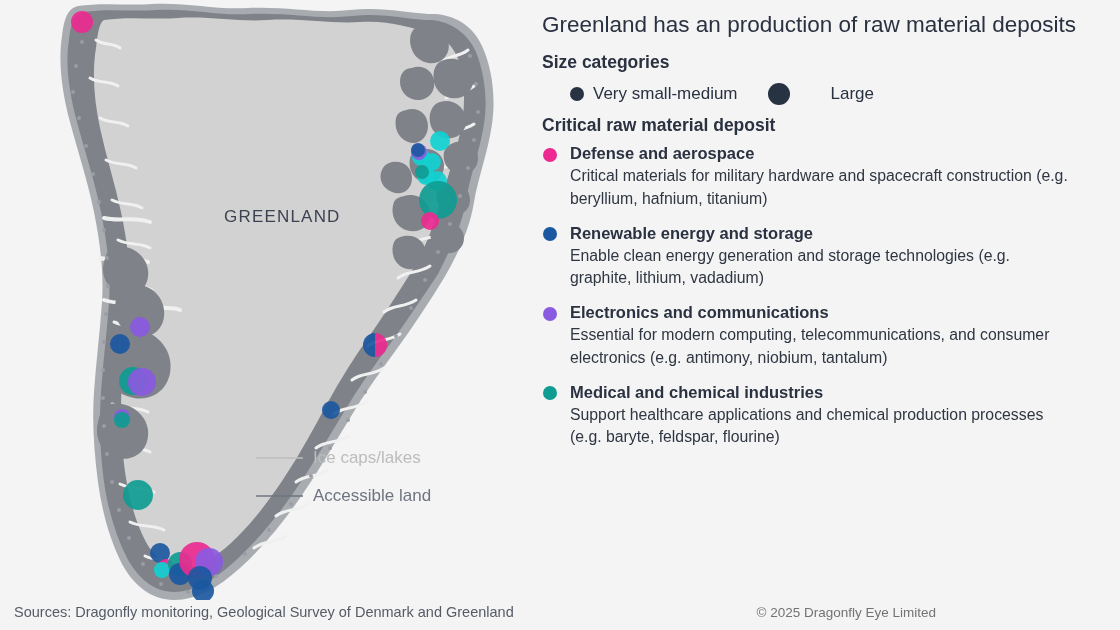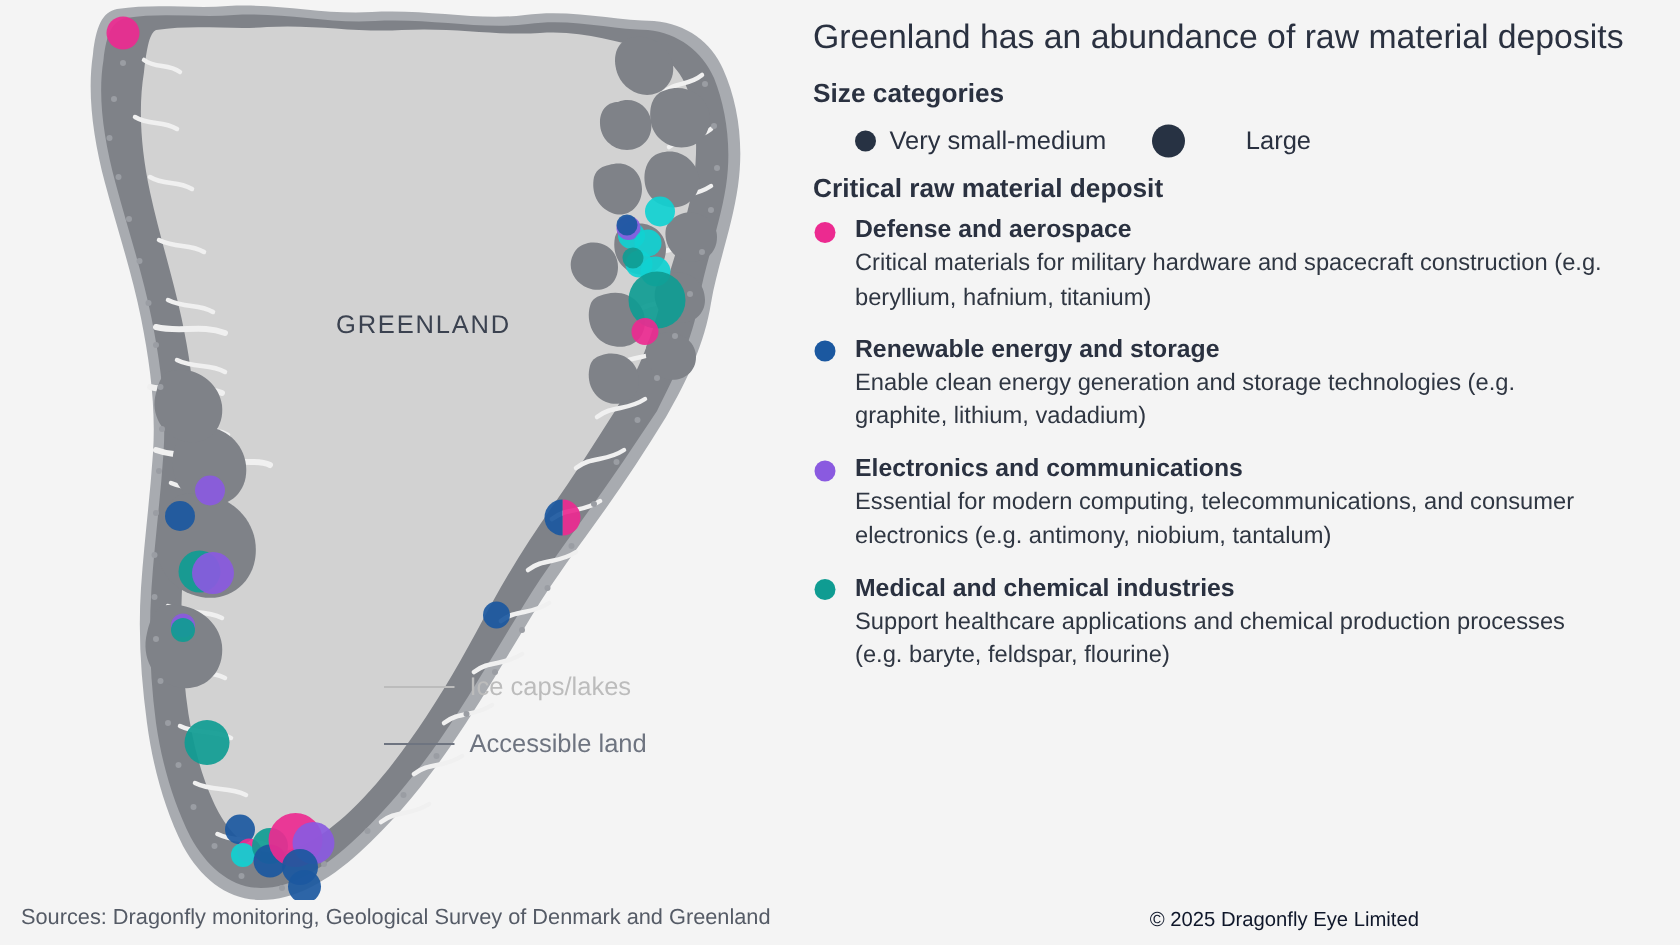--- a/index.html
+++ b/index.html
@@ -76,22 +76,22 @@
     max-width: 500px;
   }
 
   
   #footer { position: absolute; left: 0; top: 600px; width: 946px; height: 30px; }
   #sources {
     position: absolute; left: 14px; top: 4px;
     font-size: 14.5px; color: #555b66;
   }
   #copyright {
-    position: absolute; right: 0; top: 5px;
-    font-size: 13.5px; color: #0f172a;
+    position: absolute; right: 10px; top: 5px;
+    font-size: 13.5px; color: #737373;
   }
 </style>
 </head>
 <body>
 
 <div id="root">
 
   <div id="map-panel">
     <svg id="map-svg" viewBox="0 0 536 600">
       <defs>
@@ -322,21 +322,21 @@
 
     <div class="map-label" id="country-label" style="left: 224px; top: 207px;">GREENLAND</div>
 
     <div class="callout-label callout-ice" id="callout-ice" style="left: 313px; top: 448px;">Ice caps/lakes</div>
 
     <div class="callout-label callout-land" id="callout-land" style="left: 313px; top: 486px;">Accessible land</div>
   </div>
 
   <div id="legend-panel">
 
-    <div id="headline">Greenland has an abundance of raw material deposits</div>
+    <div id="headline">Greenland has an production of raw material deposits</div>
 
     <div id="size-heading">Size categories</div>
 
     <div id="size-row">
         <div class="size-item" style="margin-left: 0px; padding-left: 28px;">
           <span class="size-dot" style="width: 14px; height: 14px; background: rgb(39, 50, 67);"></span>
           <span class="size-label">Very small-medium</span>
         </div>
         <div class="size-item" style="margin-left: 30px; gap: 32px;">
           <span class="size-dot" style="width: 22px; height: 22px; background: rgb(39, 50, 67);"></span>

